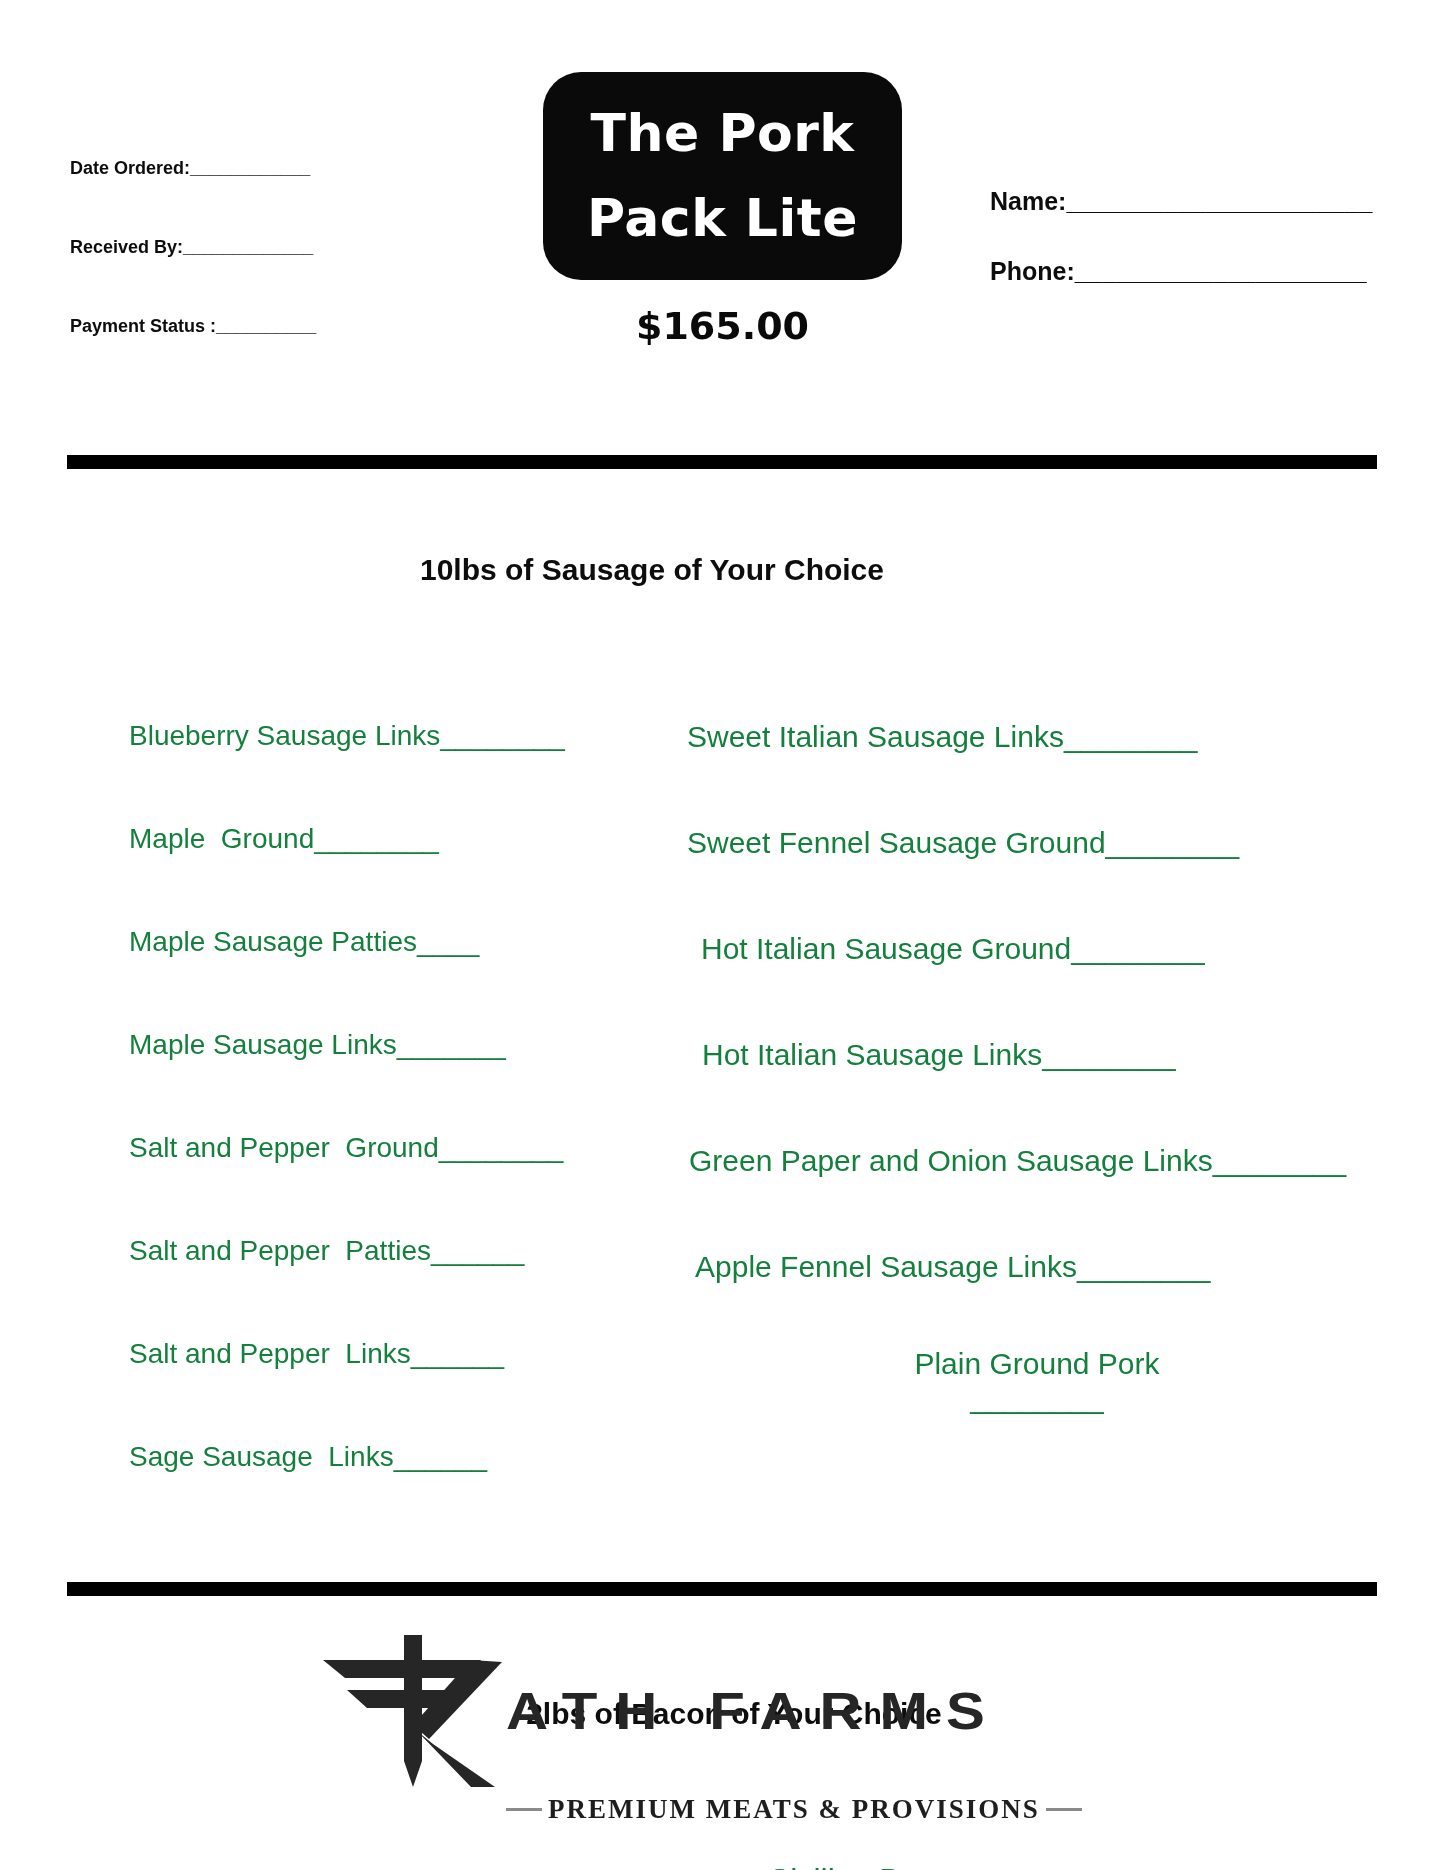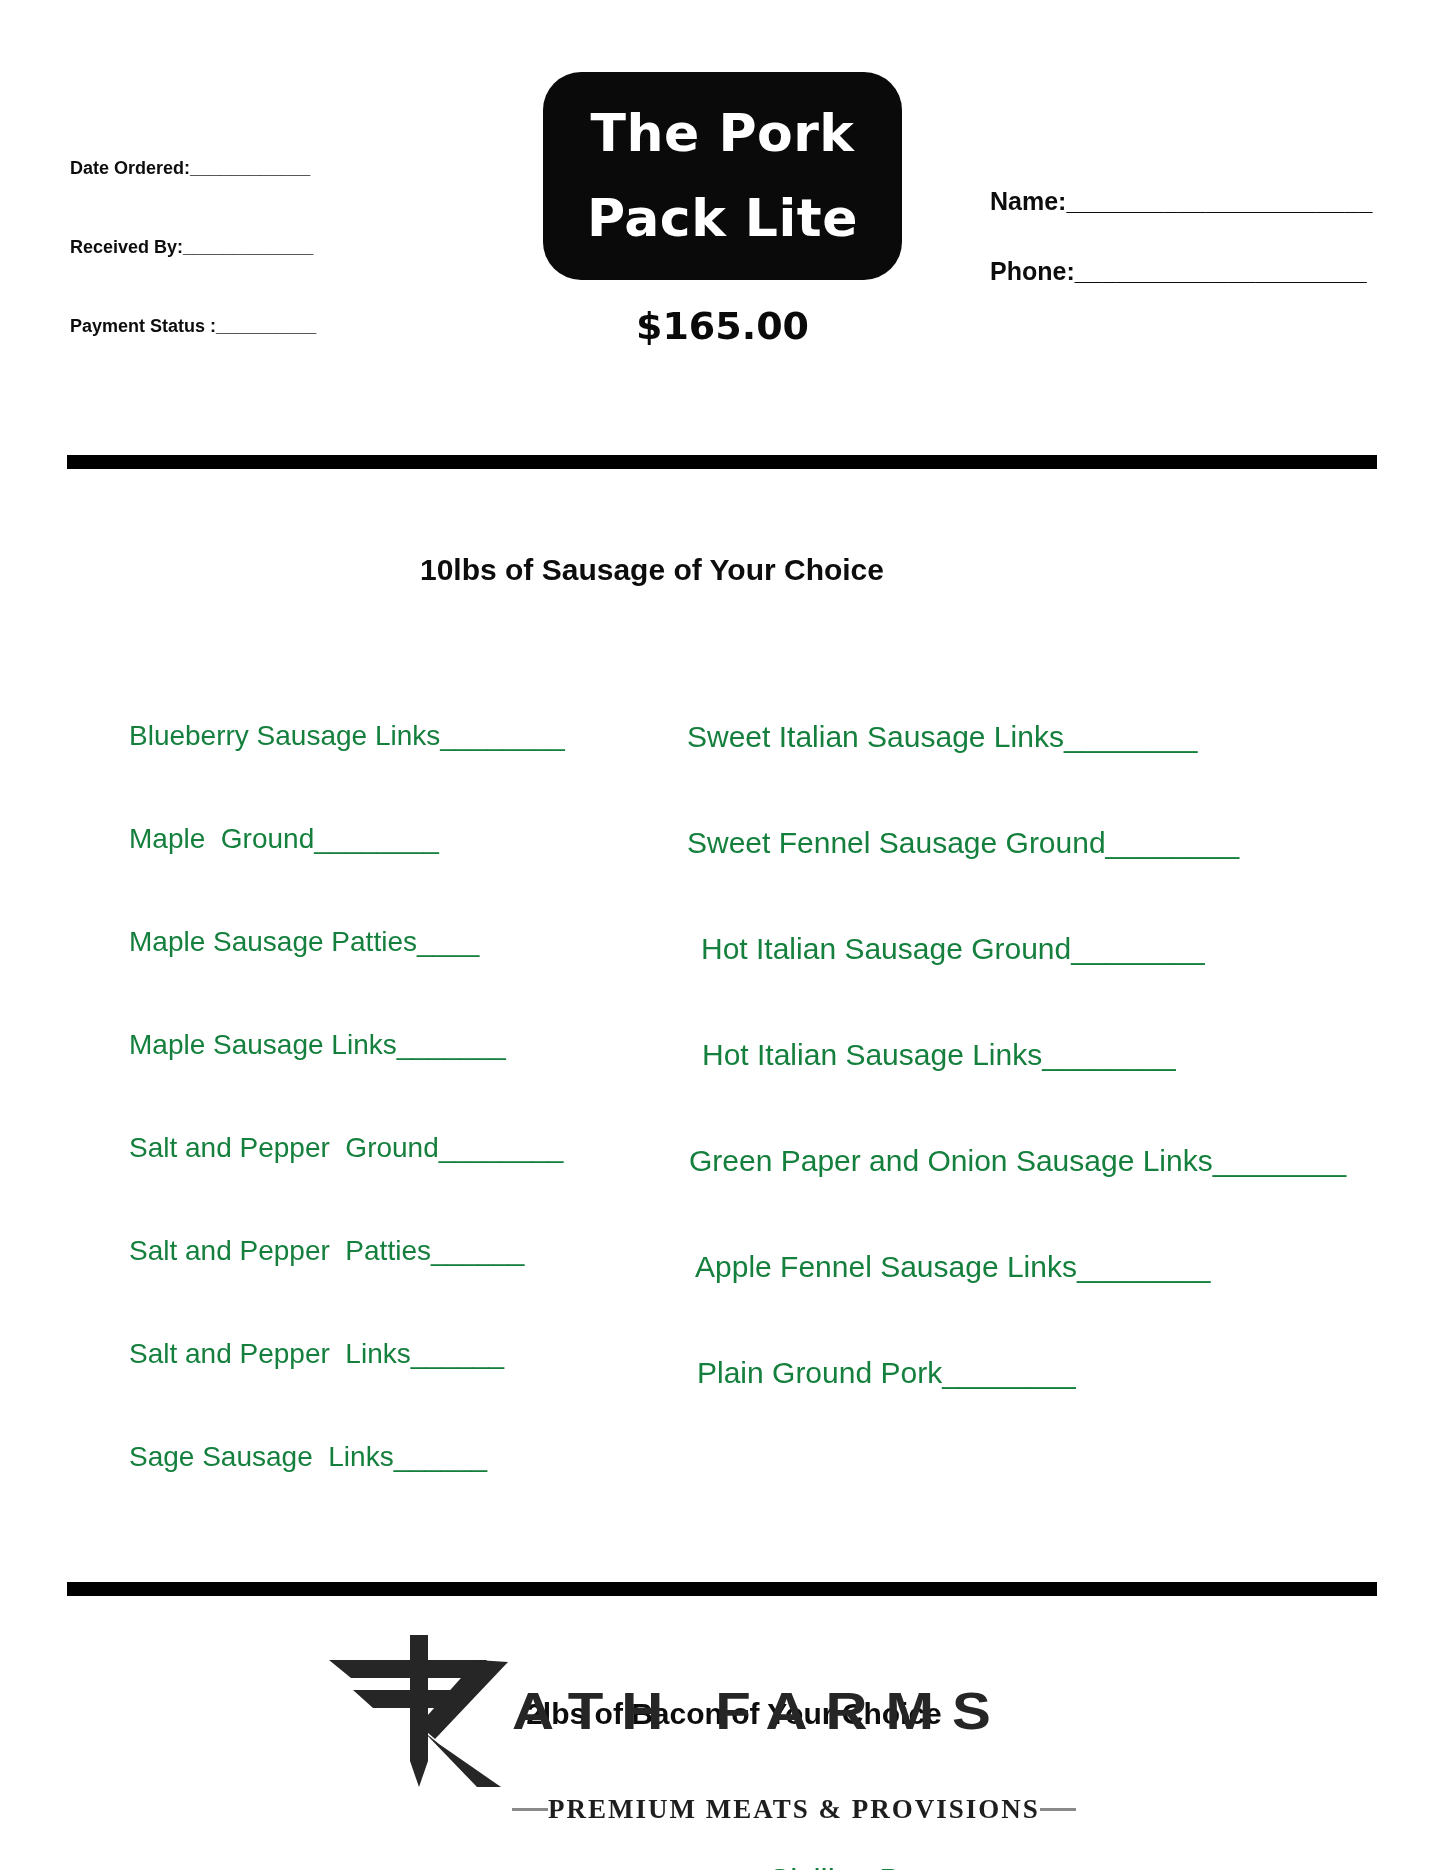--- a/index.html
+++ b/index.html
@@ -38,21 +38,21 @@
   .cols{display:flex;align-items:flex-start;}
   .cols-sausage{margin-top:15px;}
   .sausage-left{margin-left:62px;width:558px;}
   .sausage-left .item{height:49px;font-size:28px;}
   .sausage-right{flex:1;}
   .sausage-right .item{height:52px;font-size:30px;}
   .sausage-right .item:nth-child(3){padding-left:14px;}
   .sausage-right .item:nth-child(4){padding-left:15px;}
   .sausage-right .item:nth-child(5){padding-left:2px;}
   .sausage-right .item:nth-child(6){padding-left:8px;}
-  .sausage-right .item:nth-child(7){padding-left:10px;}
+  .sausage-right .item:nth-child(7){padding-left:10px;flex-direction:column;}
 
   .cols-bacon{margin-top:14px;}
   .bacon-left{margin-left:100px;width:602px;}
   .bacon-left .item{height:58px;font-size:32px;}
   .bacon-right{flex:1;}
   .bacon-right .item{height:53px;font-size:32px;}
 
   .item{display:flex;align-items:center;color:#15803d;}
   .item-blank{letter-spacing:0px;}
 
@@ -63,21 +63,21 @@
     position:absolute;top:1633px;left:0;width:1445px;
     display:flex;justify-content:center;transform:translateX(-21px);
   }
   .logo-inner{display:flex;align-items:flex-start;}
   .emblem{width:181px;height:152px;flex:0 0 auto;margin-top:2px;}
   .brand{margin-left:4px;}
   .wordmark{
     font-size:52px;font-weight:700;letter-spacing:16px;line-height:56px;margin-top:14px;
     color:#262626;transform:scaleX(1.12);transform-origin:left center;
   }
-  .tagline-row{display:flex;align-items:center;gap:0;margin-top:18px;}
+  .tagline-row{display:flex;align-items:center;gap:6px;margin-top:18px;}
   .dash{width:36px;height:3px;background:#8a8a8a;}
   .tagline{
     font-family:"Liberation Serif",serif;font-weight:700;font-size:27px;
     letter-spacing:2px;color:#1e1e1e;line-height:32px;
   }
 </style>
 </head>
 <body>
 
 <div class="sheet">

